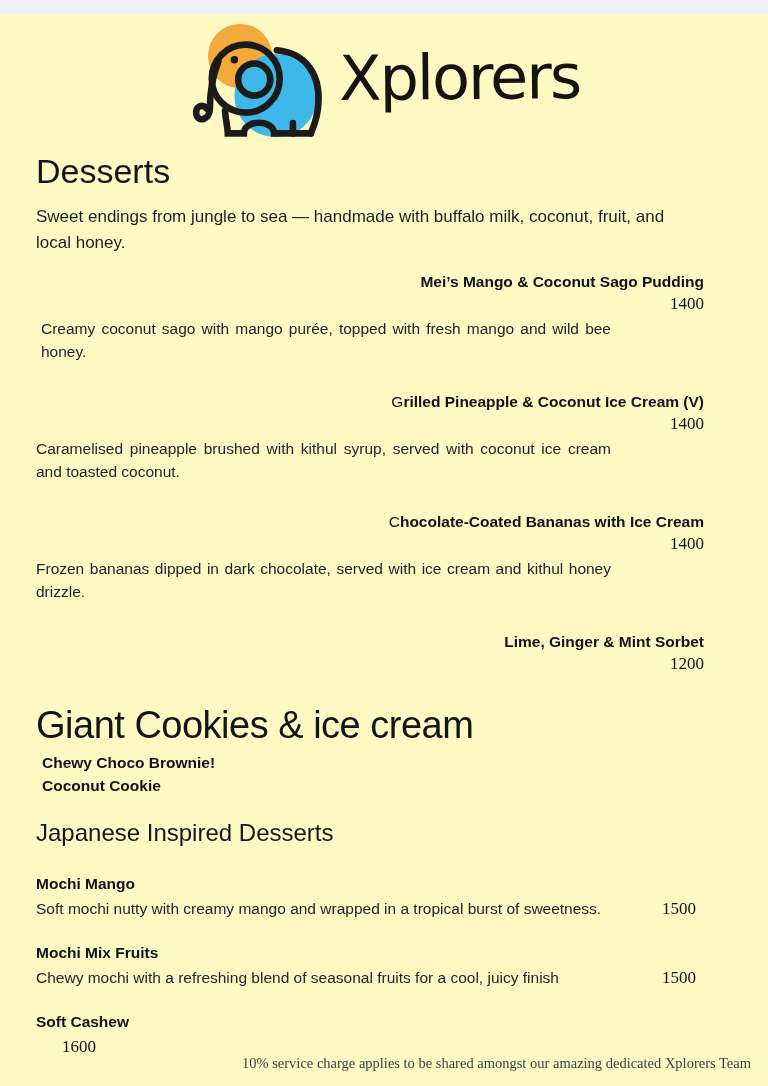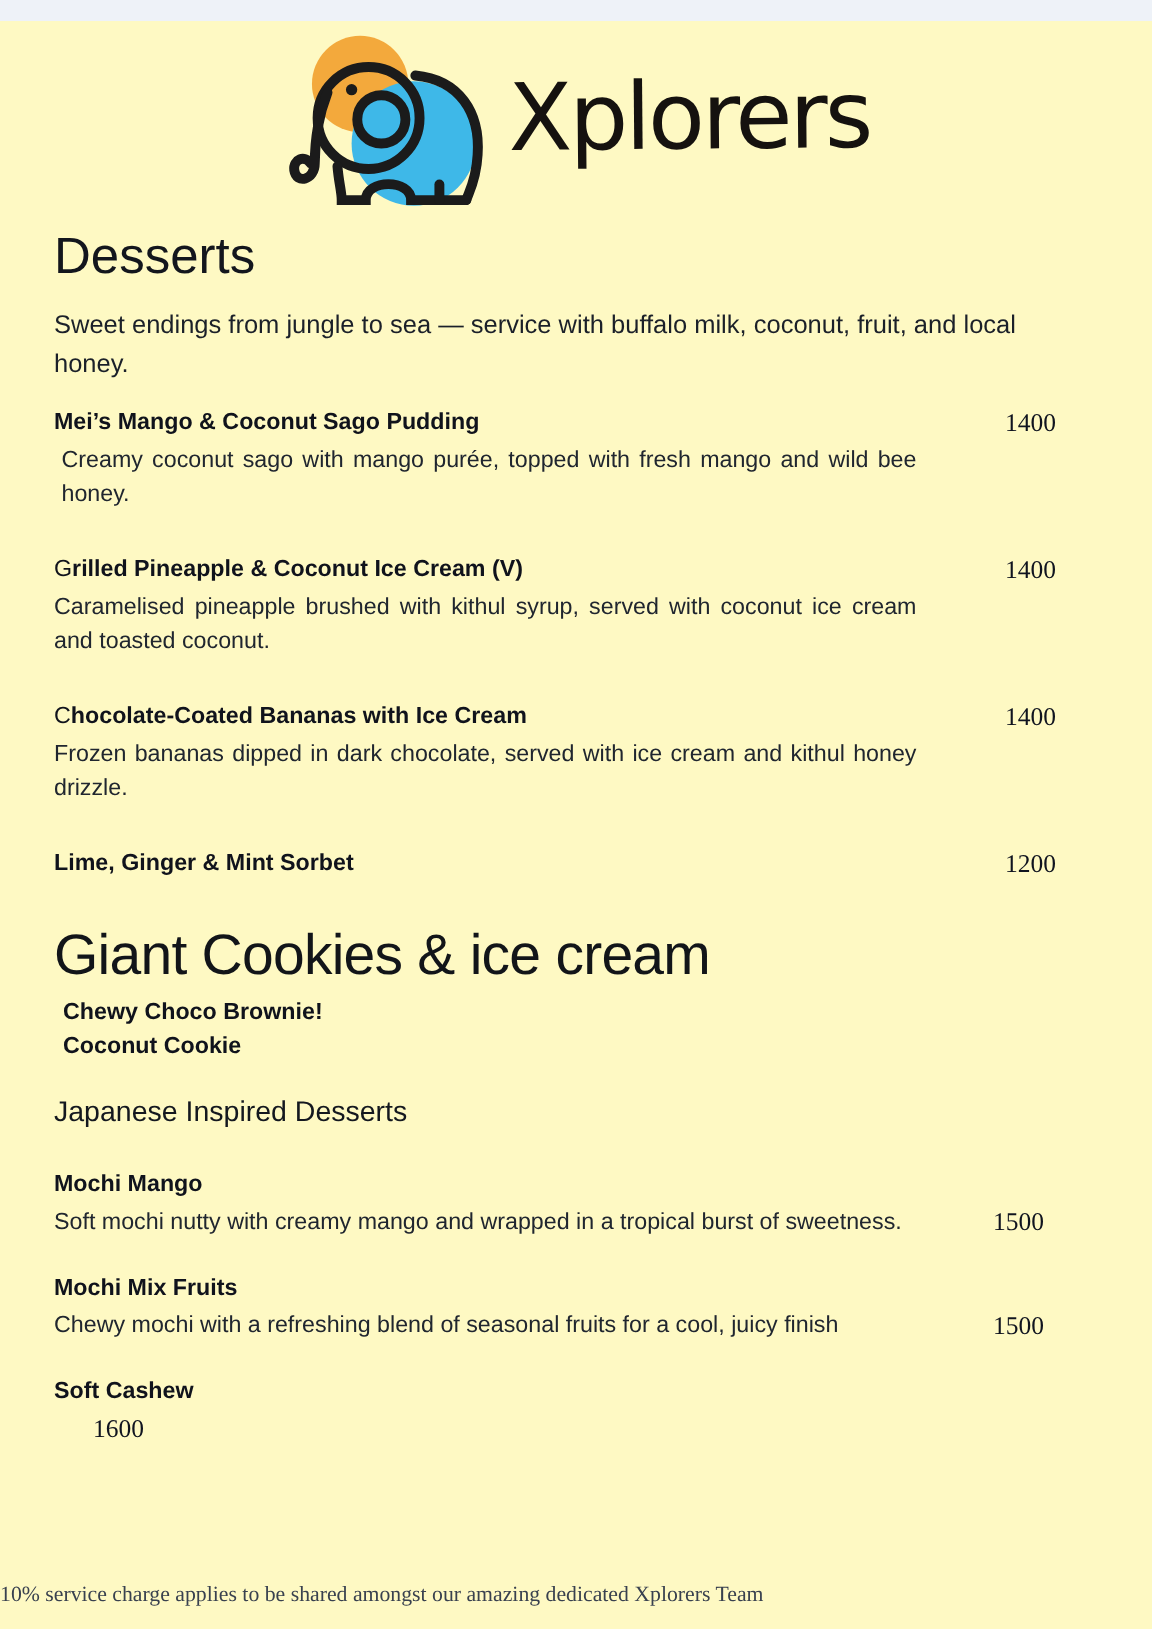--- a/index.html
+++ b/index.html
@@ -29,21 +29,21 @@
   .section-title {
     font-size:34px; font-weight:400; color:#13161d;
     margin-top:12px; letter-spacing:0;
   }
   .section-sub {
     margin-top:13px; font-size:17px; line-height:1.5;
     max-width:662px; color:#1b2029;
   }
   .menu { margin-top:16px; padding-right:28px; }
   .item { margin-bottom:28px; }
-  .item-head { display:flex; align-items:flex-end; }
+  .item-head { display:flex; align-items:flex-end;flex-direction:column; }
   .item-name {
     flex:1; display:block;
     font-size:15.5px; font-weight:700; color:#10131c; line-height:22px;
   }
   .fl-normal::first-letter { font-weight:400; }
   .price {
     font-family:"Liberation Serif", serif;
     font-size:17px; color:#10141f; line-height:22px;
     min-width:60px; text-align:right;
   }
@@ -57,34 +57,34 @@
     font-size:38px; font-weight:400; color:#121519;
     margin-top:26px; line-height:44px; letter-spacing:-0.5px;
   }
   .cookie-line {
     font-size:15.5px; font-weight:700; color:#10131c;
     line-height:23px; margin-left:6px;
   }
   .cookie-list { margin-top:4px; }
   
   .jp-title {
-    margin-top:22px; font-size:19px; font-weight:400; color:#14181f;
+    margin-top:22px; font-size:24px; font-weight:400; color:#14181f;
   }
   .jp-menu { margin-top:26px; padding-right:28px; }
   .jp-item { margin-bottom:22px; }
   .jp-body { display:flex; align-items:flex-start; margin-top:2px; }
   .jp-desc {
     flex:1; font-size:15.5px; line-height:23px; color:#20262f;
     text-align:left; max-width:600px;
   }
   .jp-body .price { line-height:23px; }
   
   .footer {
-    position:absolute; left:0; right:0; bottom:28px;
-    text-align:left;
+    position:absolute; left:0; right:17px; bottom:28px;
+    text-align:right;
     font-family:"Liberation Serif", serif;
     font-size:14.5px; color:#39414f;
   }
   .bottom-strip {
     position:absolute; left:0; right:0; bottom:0; height:4px; background:#ffffff;
   }
 </style>
 </head>
 <body>
 
@@ -103,21 +103,21 @@
         <path d="M112,118 L112,107"></path>
       </g>
       <circle cx="50" cy="40" r="4" fill="#1b1b1b"></circle>
     </svg>
     <div class="brand-text">Xplorers</div>
   </div>
 
   <div class="content">
 
     <h1 class="section-title">Desserts</h1>
-    <p class="section-sub">Sweet endings from jungle to sea — service with buffalo milk, coconut, fruit, and local honey.</p>
+    <p class="section-sub">Sweet endings from jungle to sea — handmade with buffalo milk, coconut, fruit, and local honey.</p>
 
     <div class="menu">
 
       <div class="item">
         <div class="item-head">
           <span class="item-name">Mei’s Mango &amp; Coconut Sago Pudding</span>
           <span class="price">1400</span>
         </div>
         <p class="item-desc indent-sm">Creamy coconut sago with mango purée, topped with fresh mango and wild bee honey.</p>
       </div>

